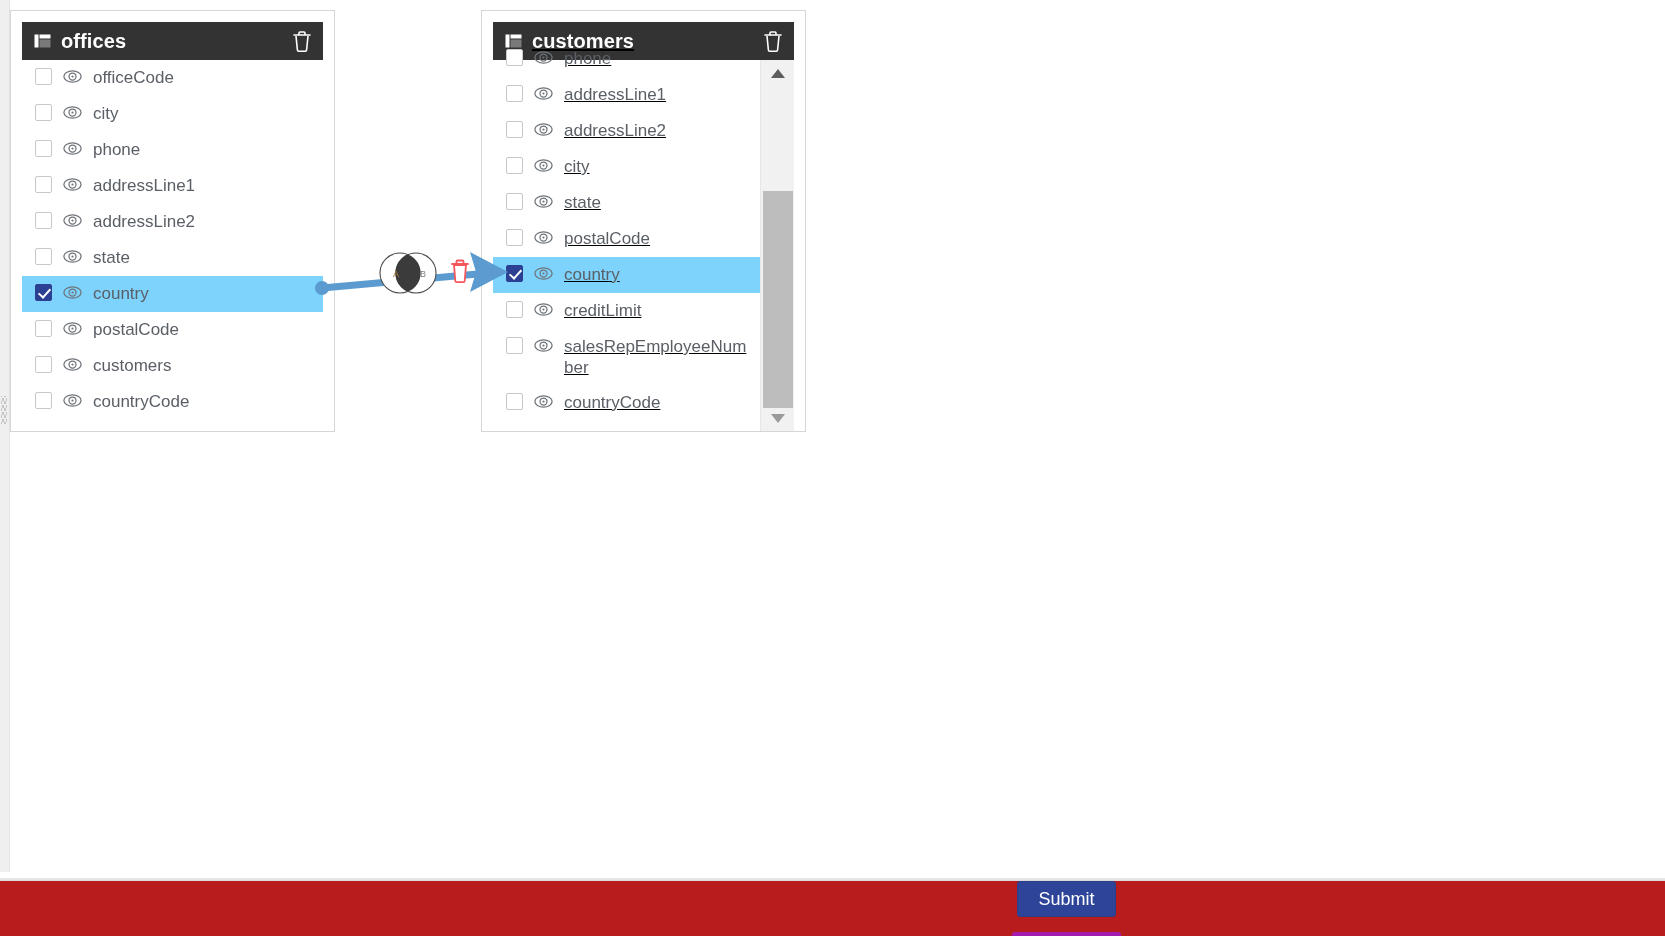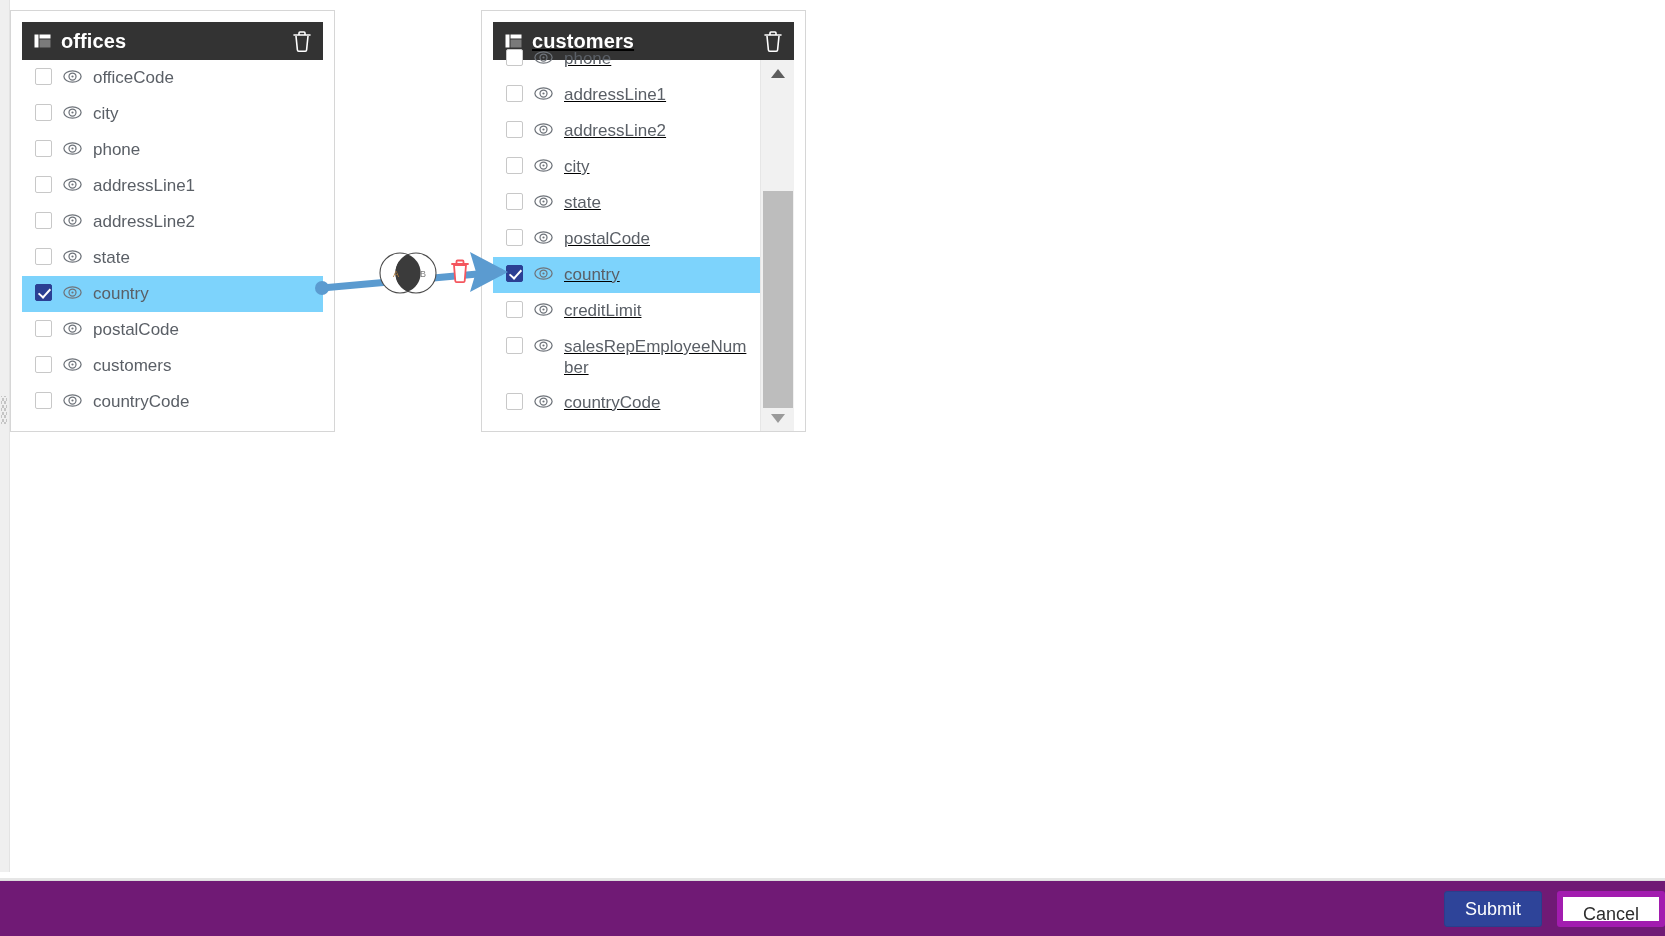--- a/index.html
+++ b/index.html
@@ -140,27 +140,28 @@
 
   
   #connector { position: absolute; left: 0; top: 0; width: 1665px; height: 936px; pointer-events: none; }
   .join-hit { position: absolute; cursor: pointer; }
 
   
   #footer {
     position: absolute;
     left: 0; bottom: 0;
     width: 1665px; height: 56px;
-    background: #701a75;
+    background: #b91c1c;
     border-top: 1px solid #dcdcdc;
     display: flex;
     align-items: center;
-    justify-content: flex-end;
+    justify-content: space-between;
     padding-left: 468px;
     gap: 15px;
+    flex-direction: column;
   }
   #footer-divider {
     position: absolute;
     left: 0; bottom: 56px;
     width: 1665px; height: 2px;
     background: #e6e6e6;
   }
   .btn {
     font-family: "Liberation Sans", sans-serif;
     font-size: 18px;

